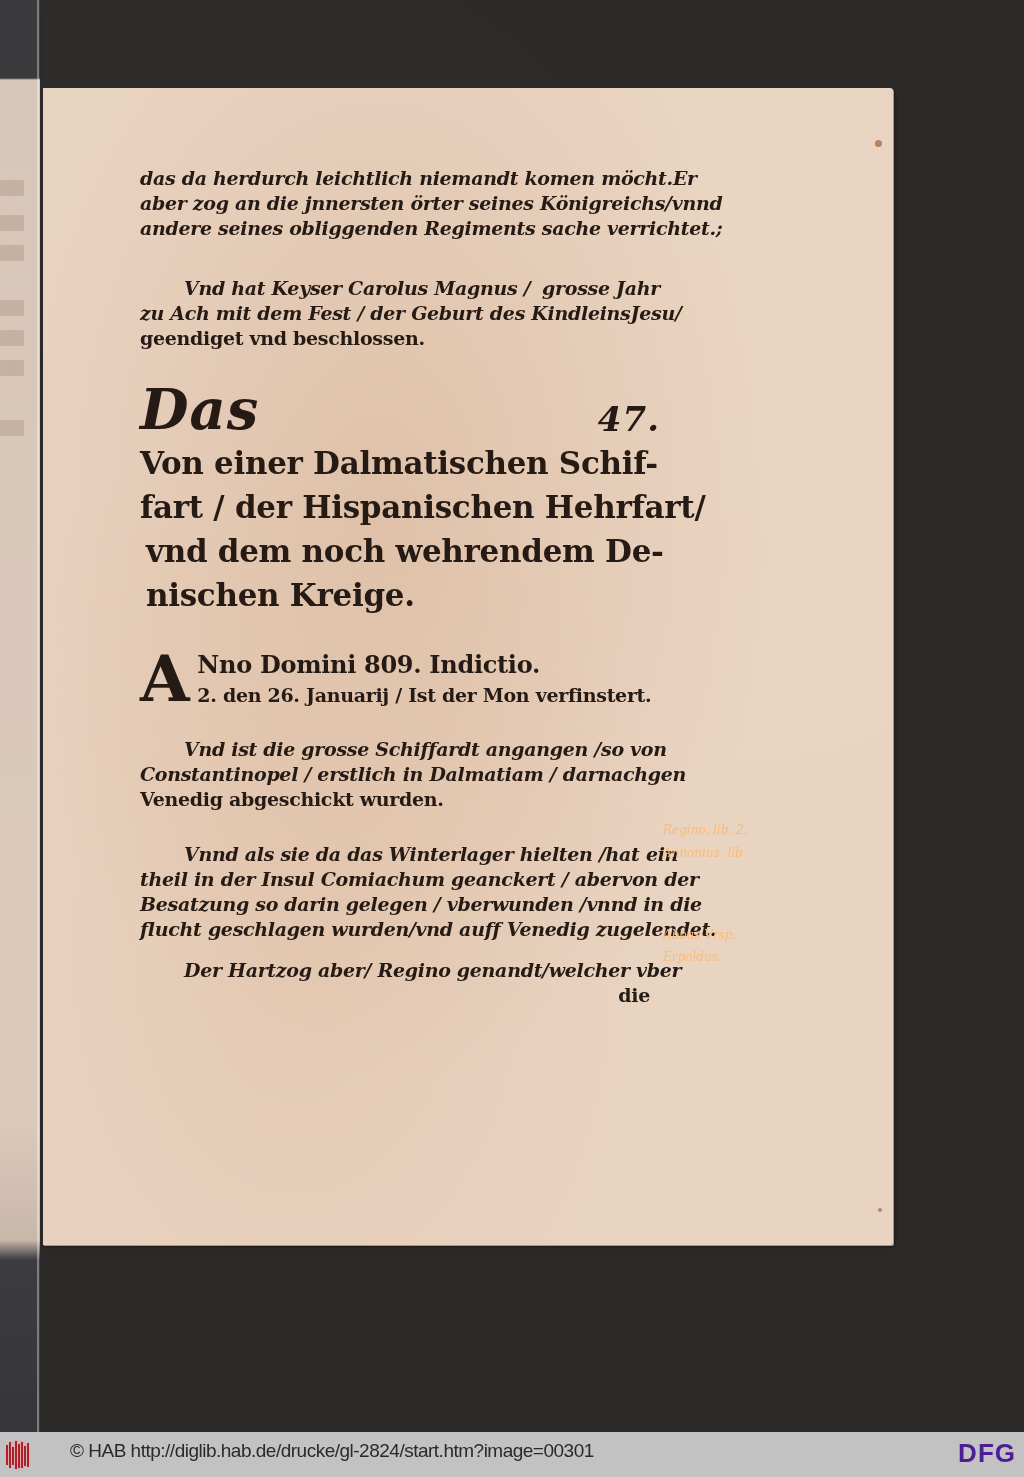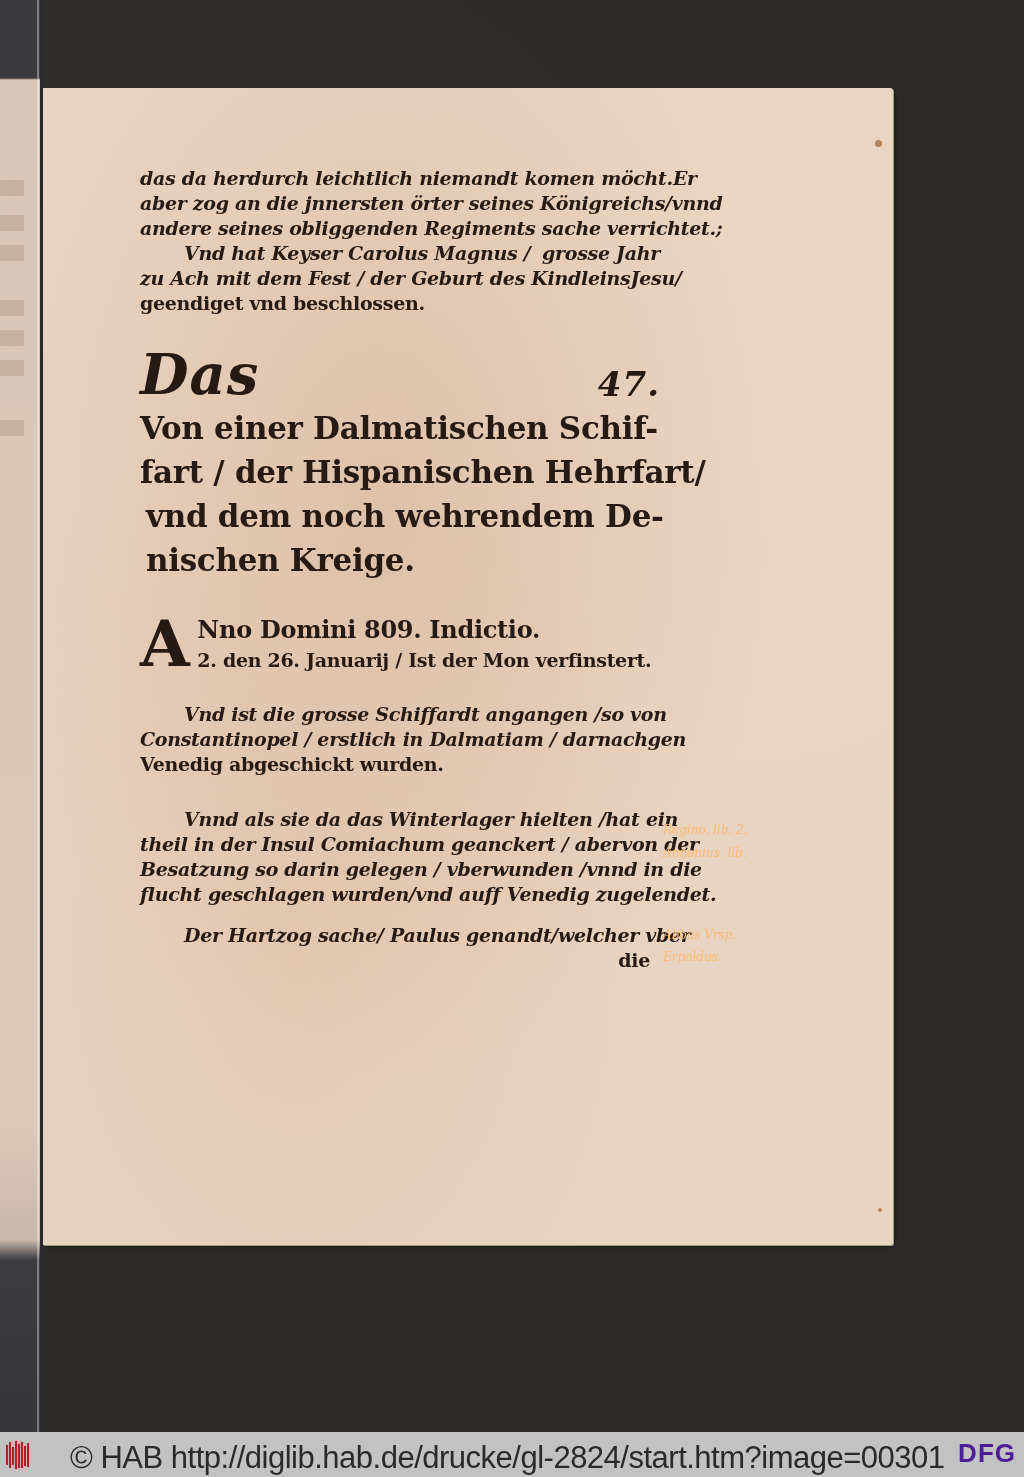--- a/index.html
+++ b/index.html
@@ -58,21 +58,21 @@
   }
   .spot { position: absolute; border-radius: 50%; background: rgba(160,95,50,0.7); }
   
   .footer {
     position: absolute; left: 0; top: 1432px; width: 1024px; height: 45px;
     background: #c2c2c2; display: flex; align-items: center;
     font-family: "Liberation Sans", sans-serif;
   }
   .hab-logo { position: absolute; left: 4px; top: 7px; width: 40px; height: 32px; }
   .footer-text {
-    position: absolute; left: 70px; top: 8px; font-size: 31px; color: #2a2a2a;
+    position: absolute; left: 70px; top: 8px; font-size: 19px; color: #2a2a2a;
     letter-spacing: -0.5px; white-space: nowrap;
   }
   .dfg-logo {
     position: absolute; right: 8px; top: 6px; font-family: "Liberation Sans", sans-serif;
     font-weight: bold; font-size: 26px; color: #4c1d95; letter-spacing: 1px; text-align: center;
   }
 </style>
 </head>
 <body>
 
@@ -104,21 +104,21 @@
     <div class="fr body-line justify">
       <span>aber zog an die jnnersten örter seines Königreichs/</span>
       <span>vnnd</span>
     </div>
     <div class="fr body-line justify">
       <span>andere seines obliggenden Regiments sache verrichtet.</span>
       <span>;</span>
     </div>
   </div>
 
-  <div style="">
+  <div style="margin-top:35px;">
     <div class="fr body-line justify indent">
       <span>Vnd hat Keyser Carolus Magnus /</span>
       <span>grosse Jahr</span>
     </div>
     <div class="fr body-line justify">
       <span>zu Ach mit dem Fest / der Geburt des Kindleins</span>
       <span>Jesu/</span>
     </div>
     <div class="fr body-line">
       <span>geendiget vnd beschlossen.</span>
@@ -170,21 +170,21 @@
       <span>vnnd in die</span>
     </div>
     <div class="fr body-line justify">
       <span>flucht geschlagen wurden/vnd auff Venedig zu</span>
       <span>gelendet.</span>
     </div>
   </div>
 
   <div style="margin-top:16px;">
     <div class="fr body-line justify indent">
-      <span>Der Hartzog sache/ Paulus genandt/</span>
+      <span>Der Hartzog aber/ Regino genandt/</span>
       <span>welcher vber</span>
     </div>
     <div class="fr body-line" style="text-align:right;padding-right:10px;">
       <span>die</span>
     </div>
   </div>
 </div>
 
 <div class="marginalia" style="left:663px;top:822px;">Regino. lib. 2.</div>
 <div class="marginalia" style="left:663px;top:845px;">Annonius. lib.</div>

